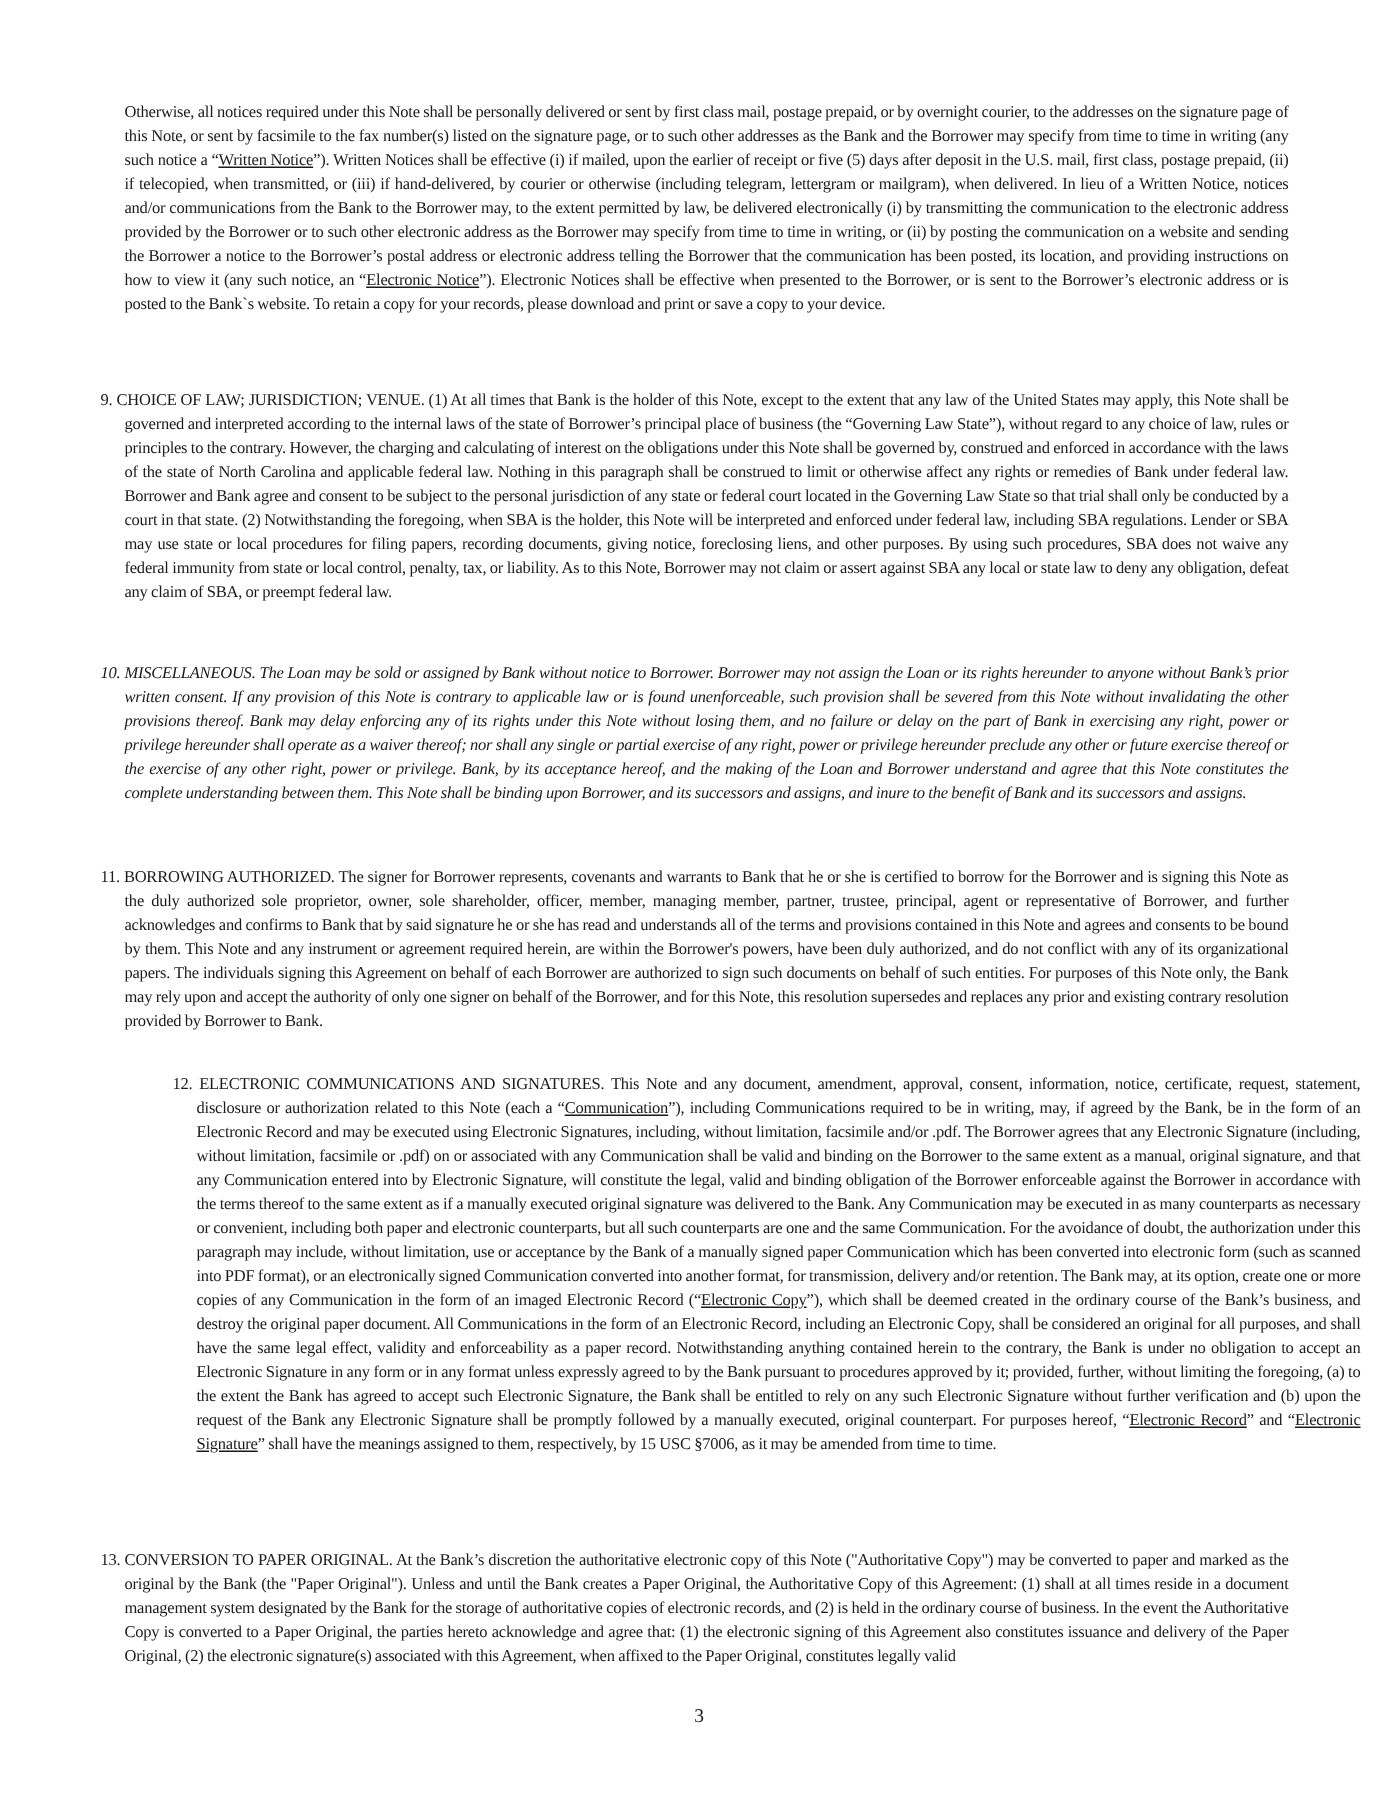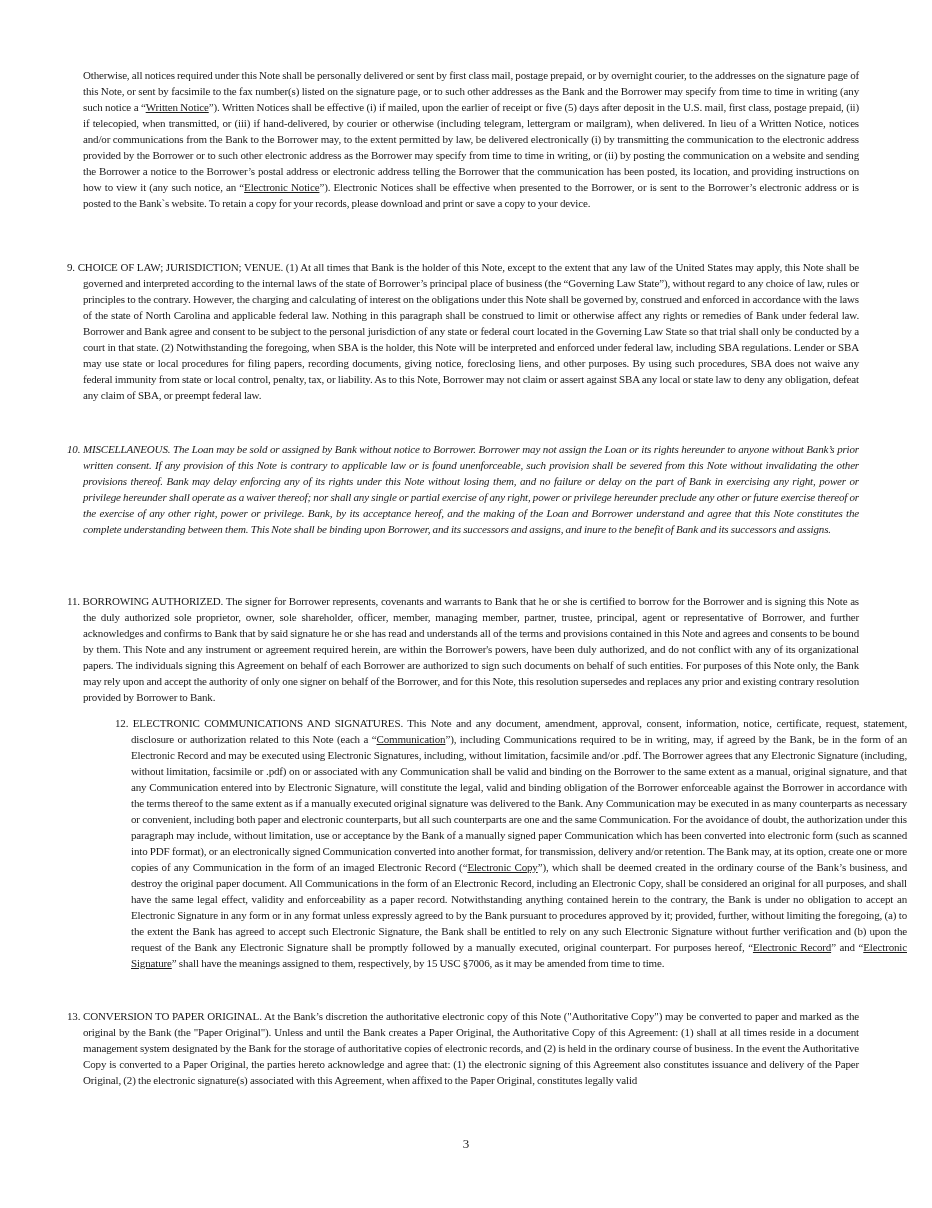--- a/index.html
+++ b/index.html
@@ -15,23 +15,23 @@
     line-height: 16px;
     text-align: justify;
     text-align-last: left;
     letter-spacing: -0.15px;
     word-spacing: -0.3px;
   }
   .intro { left: 83px; top: 67px; width: 776px; }
   .numbered { left: 67px; width: 792px; padding-left: 16px; text-indent: -16px; box-sizing: border-box; }
   .n9  { top: 259px; font-family: Liberation Serif, serif; }
   .n10 { top: 441px; font-style: italic; }
-  .n11 { top: 577px; margin-top: 16px; }
+  .n11 { top: 577px; }
   .n12 { top: 715px; margin-left: 48px; }
-  .n13 { top: 1008px; }
+  .n13 { top: 1032px; }
   .u { text-decoration: underline; }
   .pagenum {
     position: absolute; left: 0; width: 932px; top: 1136px;
     text-align: center; font-size: 13px;
   }
 </style>
 </head>
 <body>
 
 <div class="page">

